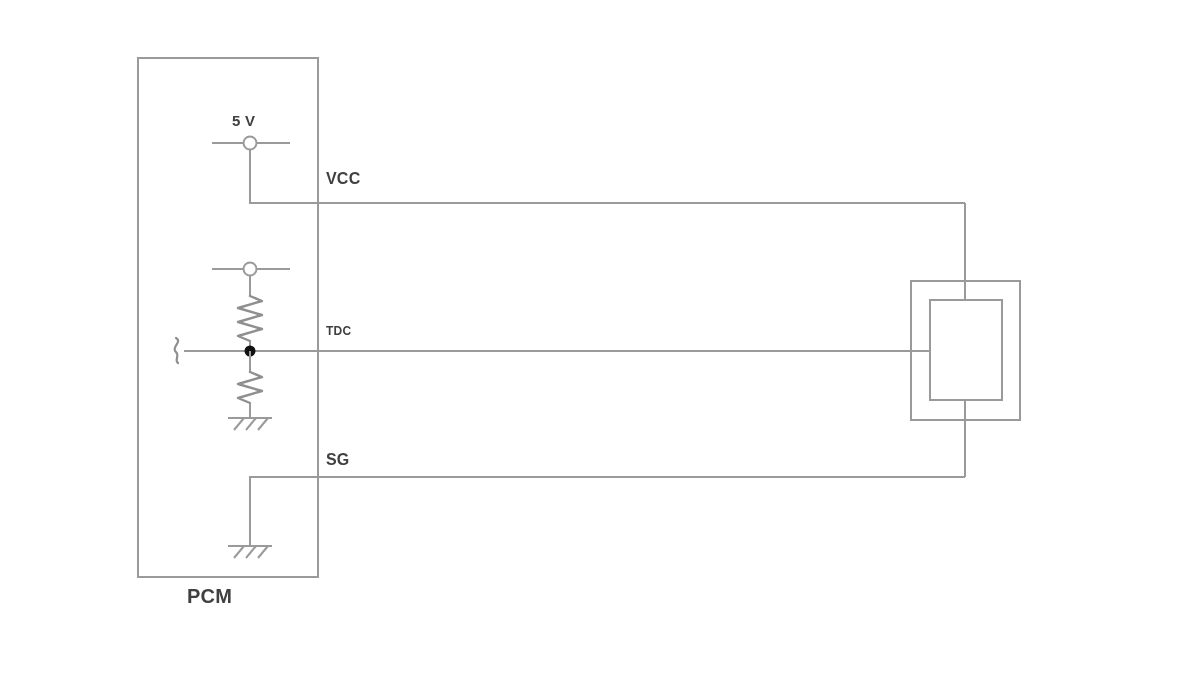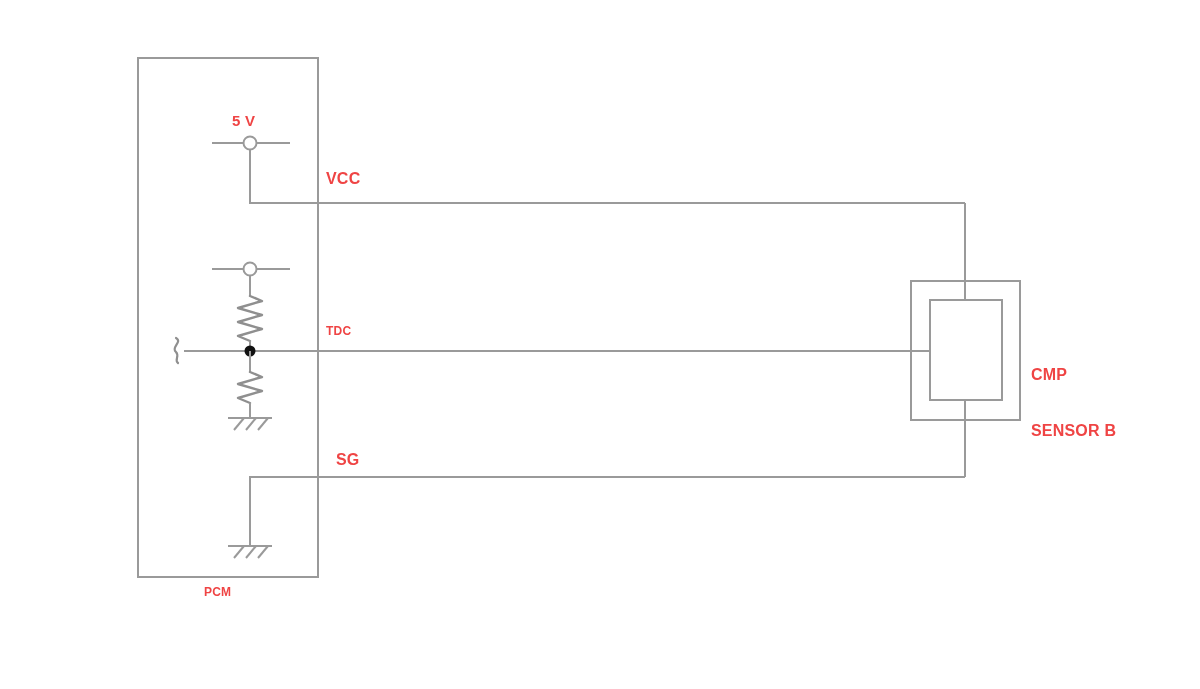--- a/index.html
+++ b/index.html
@@ -61,30 +61,30 @@
   .squiggle {
     stroke: #8f8f8f;
     stroke-width: 2.2;
     fill: none;
     stroke-linecap: round;
   }
   .lbl {
     position: absolute;
     font-family: "Liberation Sans", sans-serif;
     font-weight: bold;
-    color: #ef4444;
+    color: #404040;
     white-space: pre;
     line-height: 1.18;
     letter-spacing: 0.2px;
   }
   .lbl-5v      { left: 232px; top: 112px;  font-size: 15px; }
   .lbl-vcc     { left: 326px; top: 170px;  font-size: 16px; }
   .lbl-tdc     { left: 326px; top: 324px;  font-size: 12px; }
-  .lbl-sg      { left: 326px; top: 451px;  font-size: 16px; margin-left: 10px; }
-  .lbl-pcm     { left: 204px; top: 585px;  font-size: 12px; }
+  .lbl-sg      { left: 326px; top: 451px;  font-size: 16px; }
+  .lbl-pcm     { left: 187px; top: 585px;  font-size: 20px; }
   .lbl-sensor  { left: 1031px; top: 328px; font-size: 16px; }
 </style>
 </head>
 <body>
 
 <div id="diagram-root">
 
   <svg id="circuit-svg" viewBox="0 0 1200 689" xmlns="http://www.w3.org/2000/svg">
 
     <rect class="box-outline" x="138" y="58" width="180" height="519"></rect>
@@ -138,18 +138,14 @@
   <div class="lbl lbl-5v">5 V</div>
 
   <div class="lbl lbl-vcc">VCC</div>
 
   <div class="lbl lbl-tdc">TDC</div>
 
   <div class="lbl lbl-sg">SG</div>
 
   <div class="lbl lbl-pcm">PCM</div>
 
-  <div class="lbl lbl-sensor">
-    <div>CMP</div>
-    <div>SENSOR B</div>
-  </div>
 
 </div>
 
 </body></html>

